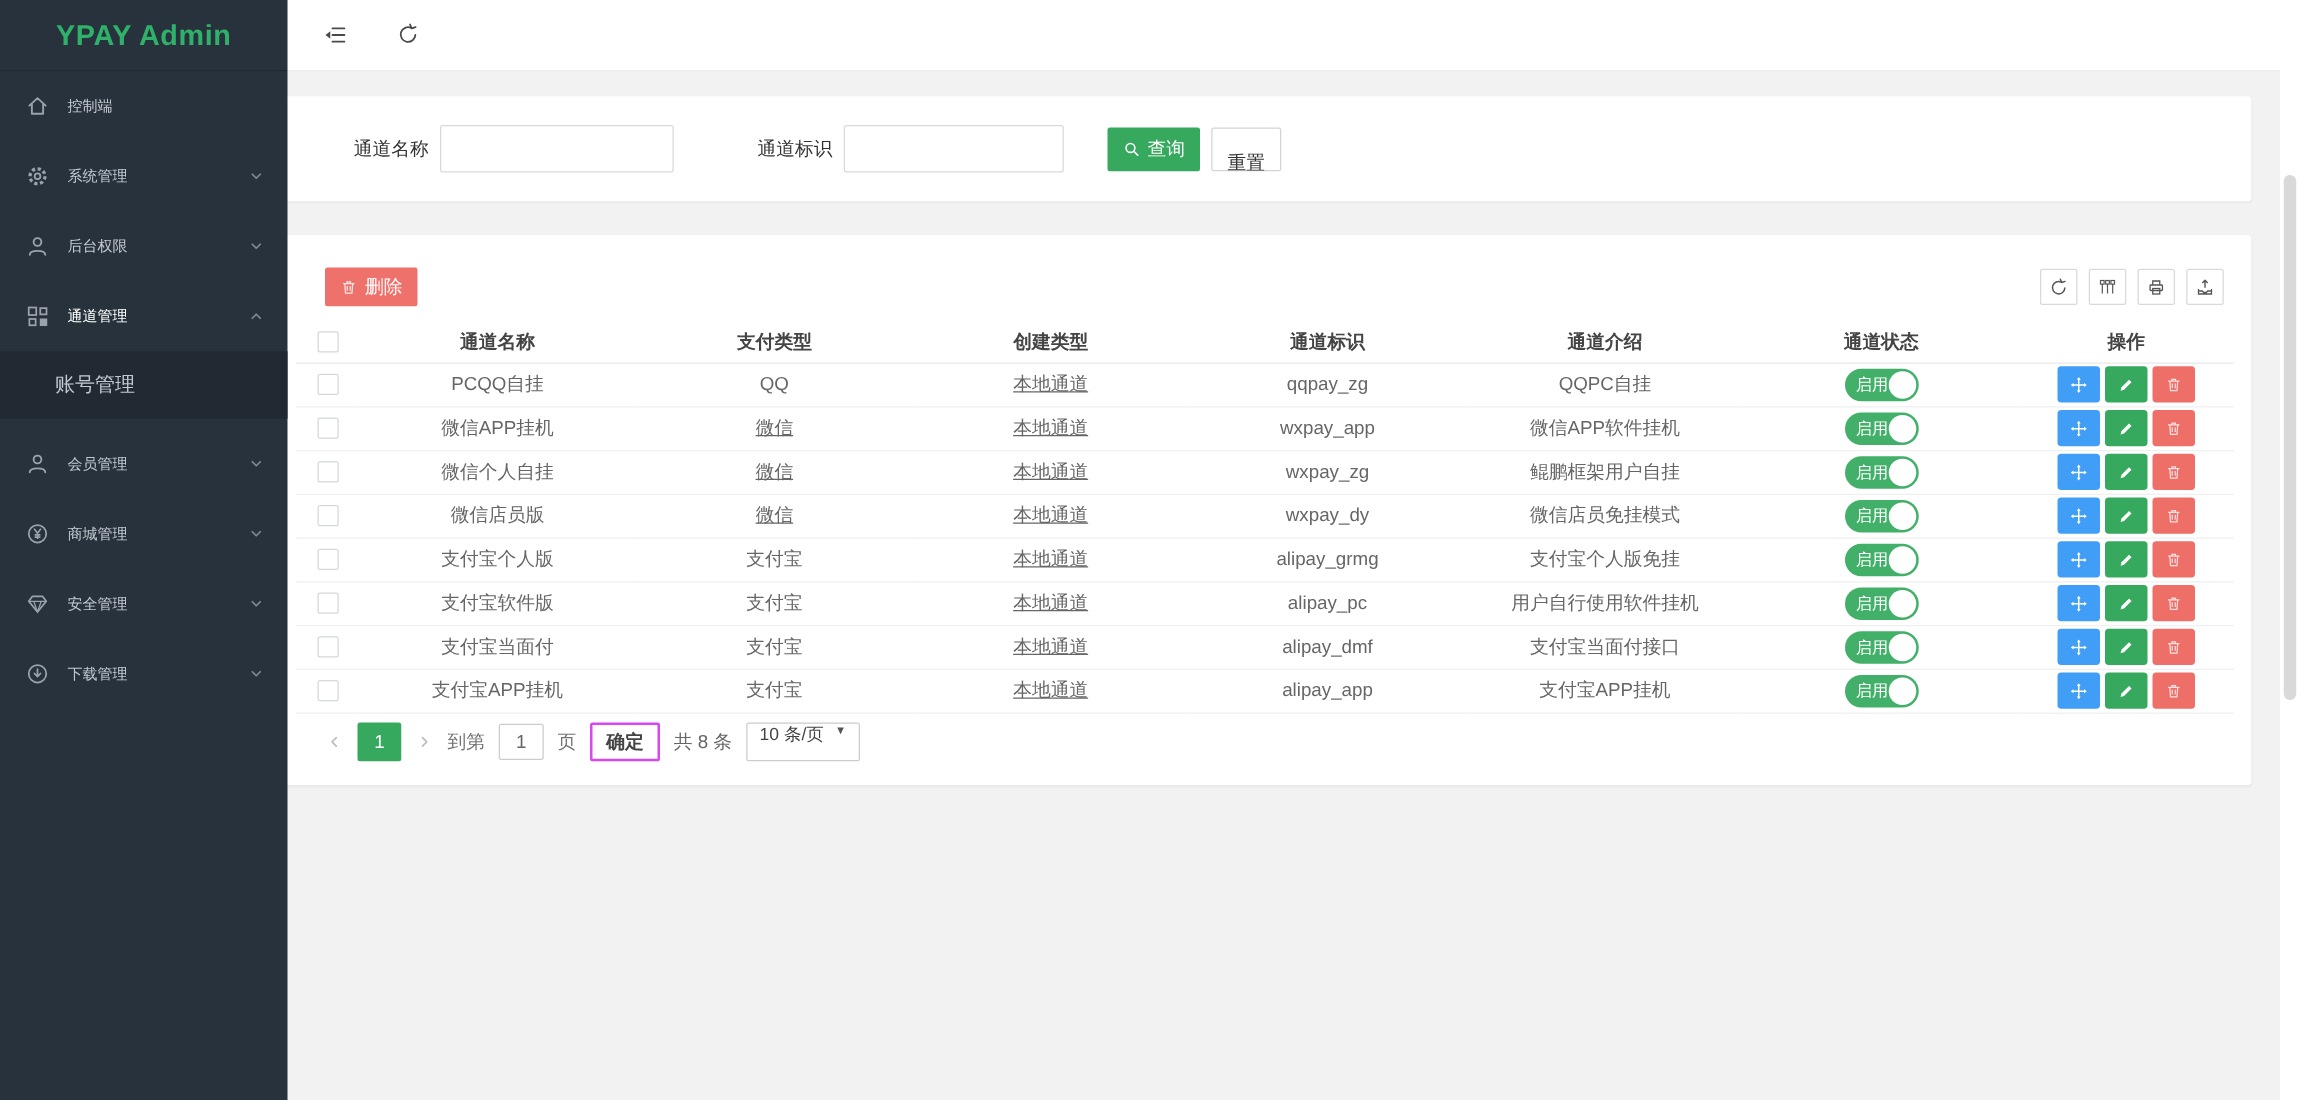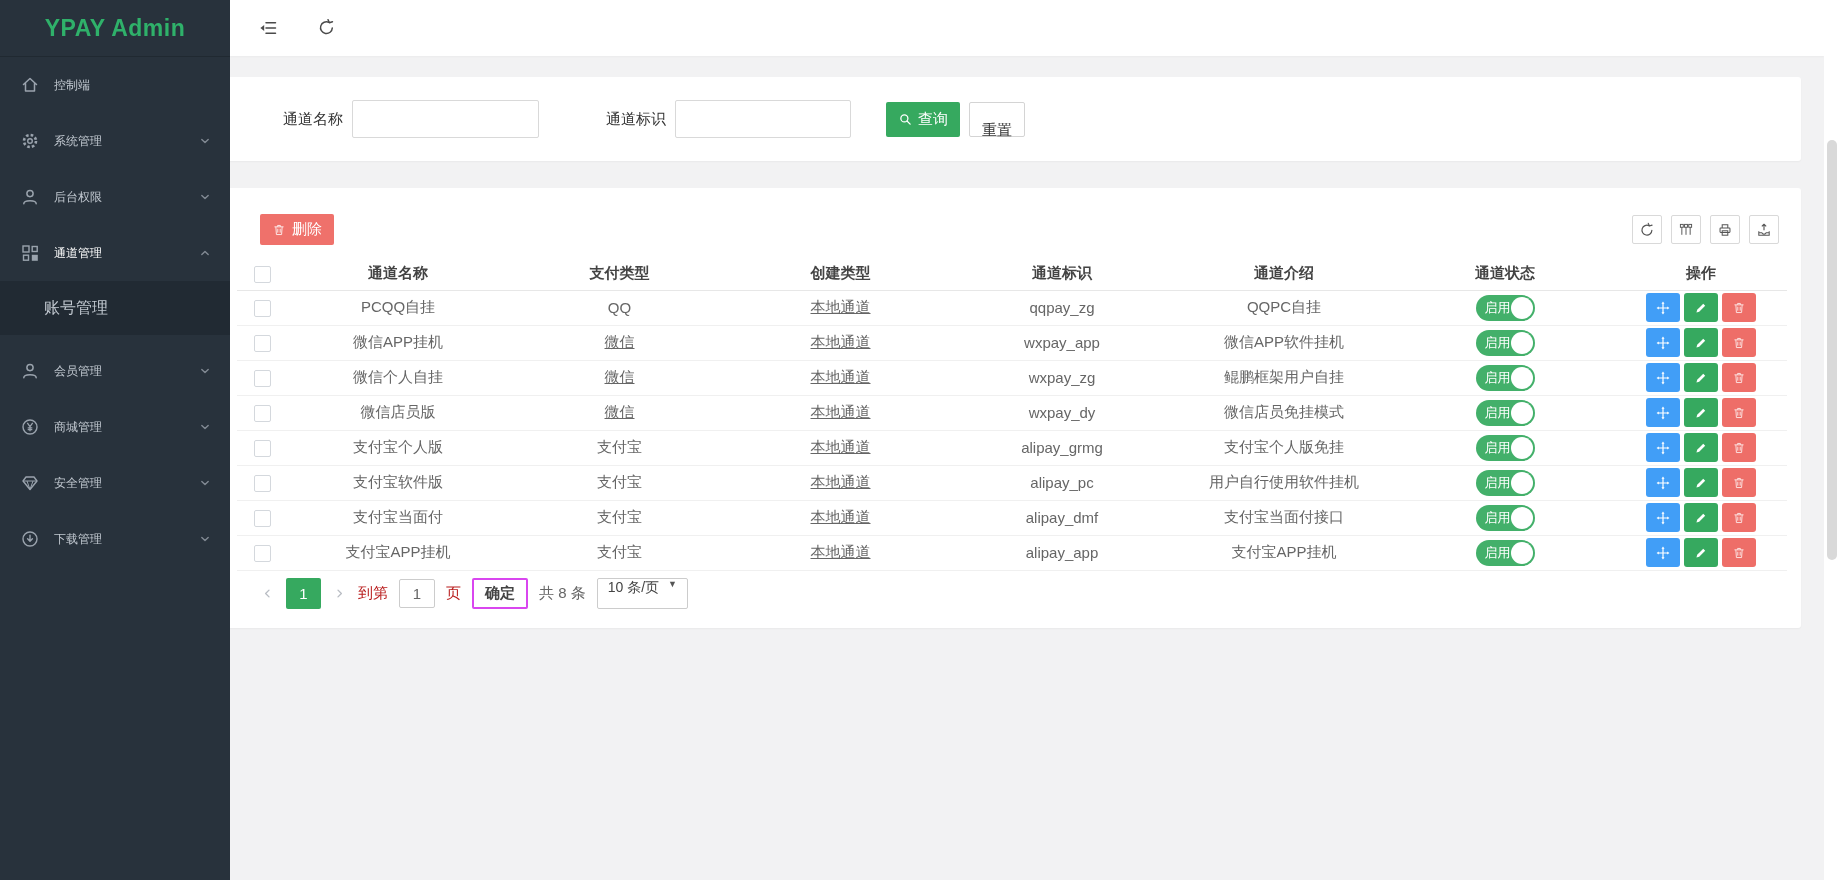--- a/index.html
+++ b/index.html
@@ -72,21 +72,21 @@
   .ops { display:inline-flex; gap:4px; }
   .op { width:34px; height:29px; border:none; border-radius:3px; display:flex; align-items:center; justify-content:center; color:#fff; cursor:pointer; }
   .op svg { width:14px; height:14px; }
   .op.move { background:#419ef7; } .op.edit { background:#36a95f; } .op.del { background:#ee6e68; }
   .op.del svg { opacity:.8; }
 
   
   .pager { position:absolute; left:38px; top:390px; height:31px; display:flex; align-items:center; gap:11px; font-size:15px; color:#666; }
   .pg-arrow { width:15px; height:15px; color:#b9bdc4; cursor:pointer; }
   .pg-cur { width:35px; height:31px; background:#36a95f; color:#fff; display:flex; align-items:center; justify-content:center; border-radius:2px; cursor:pointer; }
-  .pg-muted { color:#b91c1c; }
+  .pg-muted { color:#737373; }
   .pg-input { width:36px; height:29px; border:1px solid #ccc; border-radius:2px; text-align:center; font-size:15px; color:#666; outline:none; }
   .pg-ok { height:31px; padding:0 11px; border:2px solid #d946ef; border-radius:2px; background:#fff; font-weight:bold; color:#444; font-size:15px; display:flex; align-items:center; cursor:pointer; }
   .pg-size { height:31px; border:1px solid #ccc; border-radius:2px; background:#fff; display:flex; align-items:flex-start; gap:9px; padding:0 10px; color:#444; font-size:14px; cursor:pointer; }
   .pg-size .caret { font-size:9px; color:#555; }
 </style>
 </head>
 <body>
 
 <svg width="0" height="0" style="position:absolute">
   <defs>

